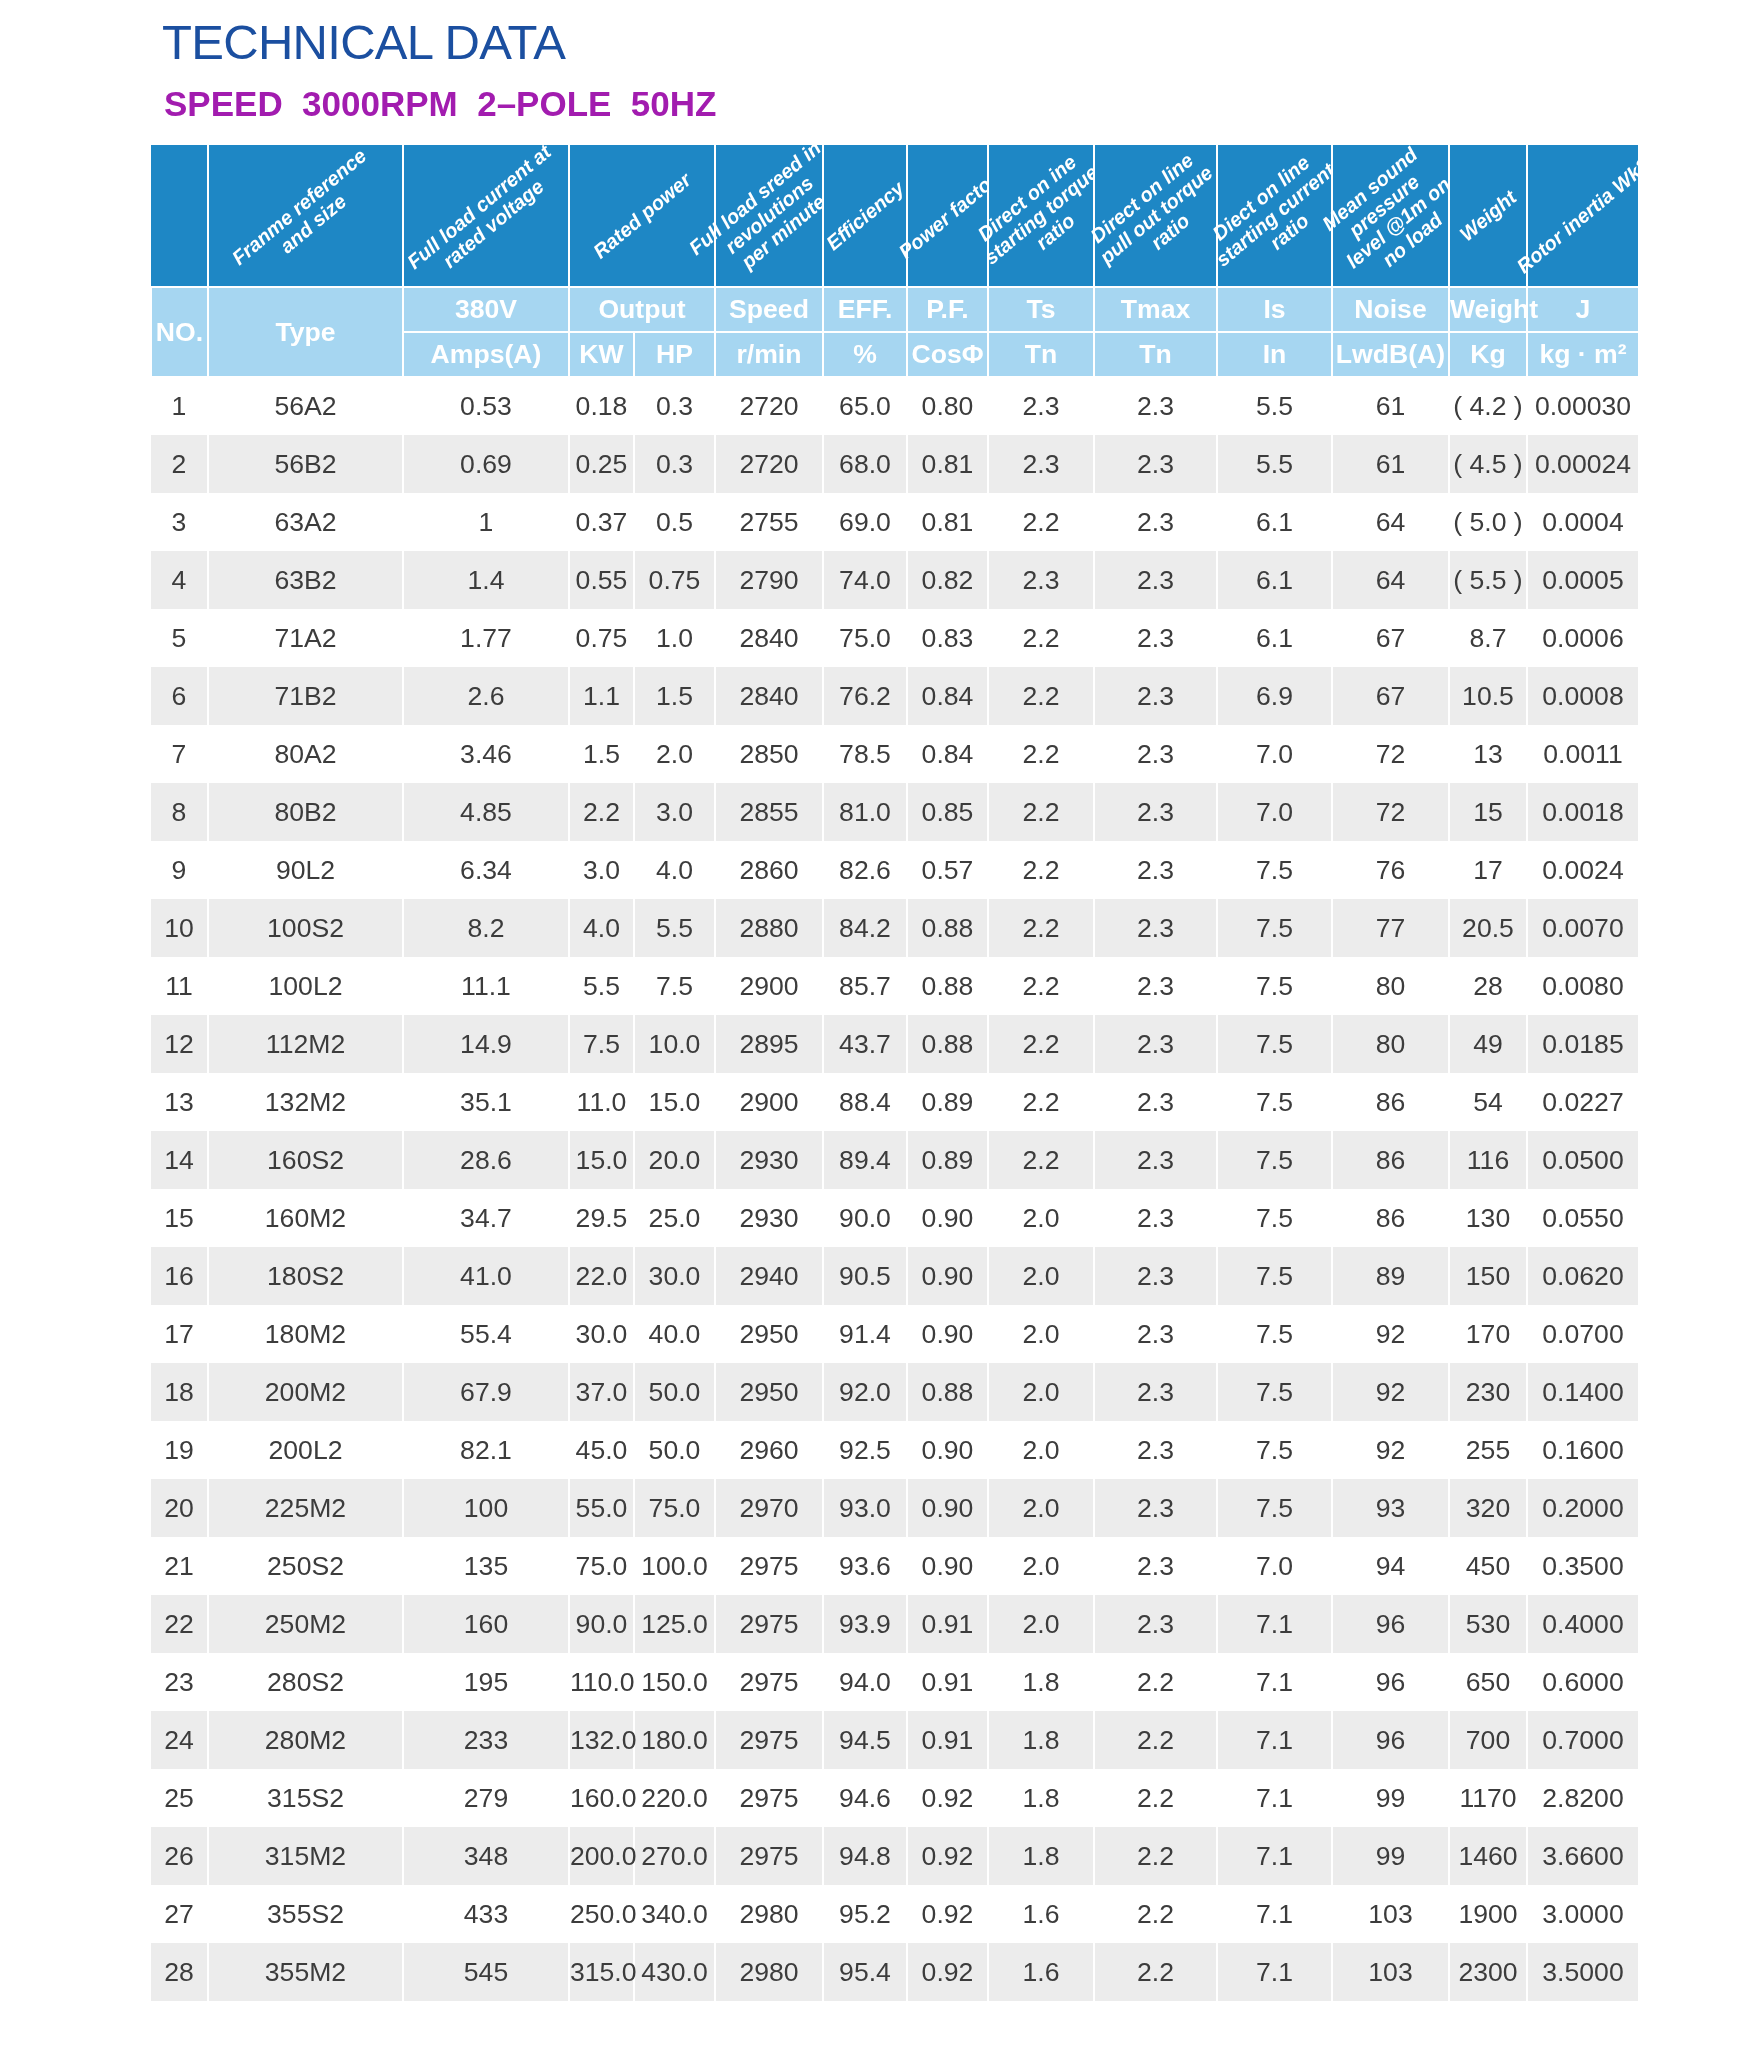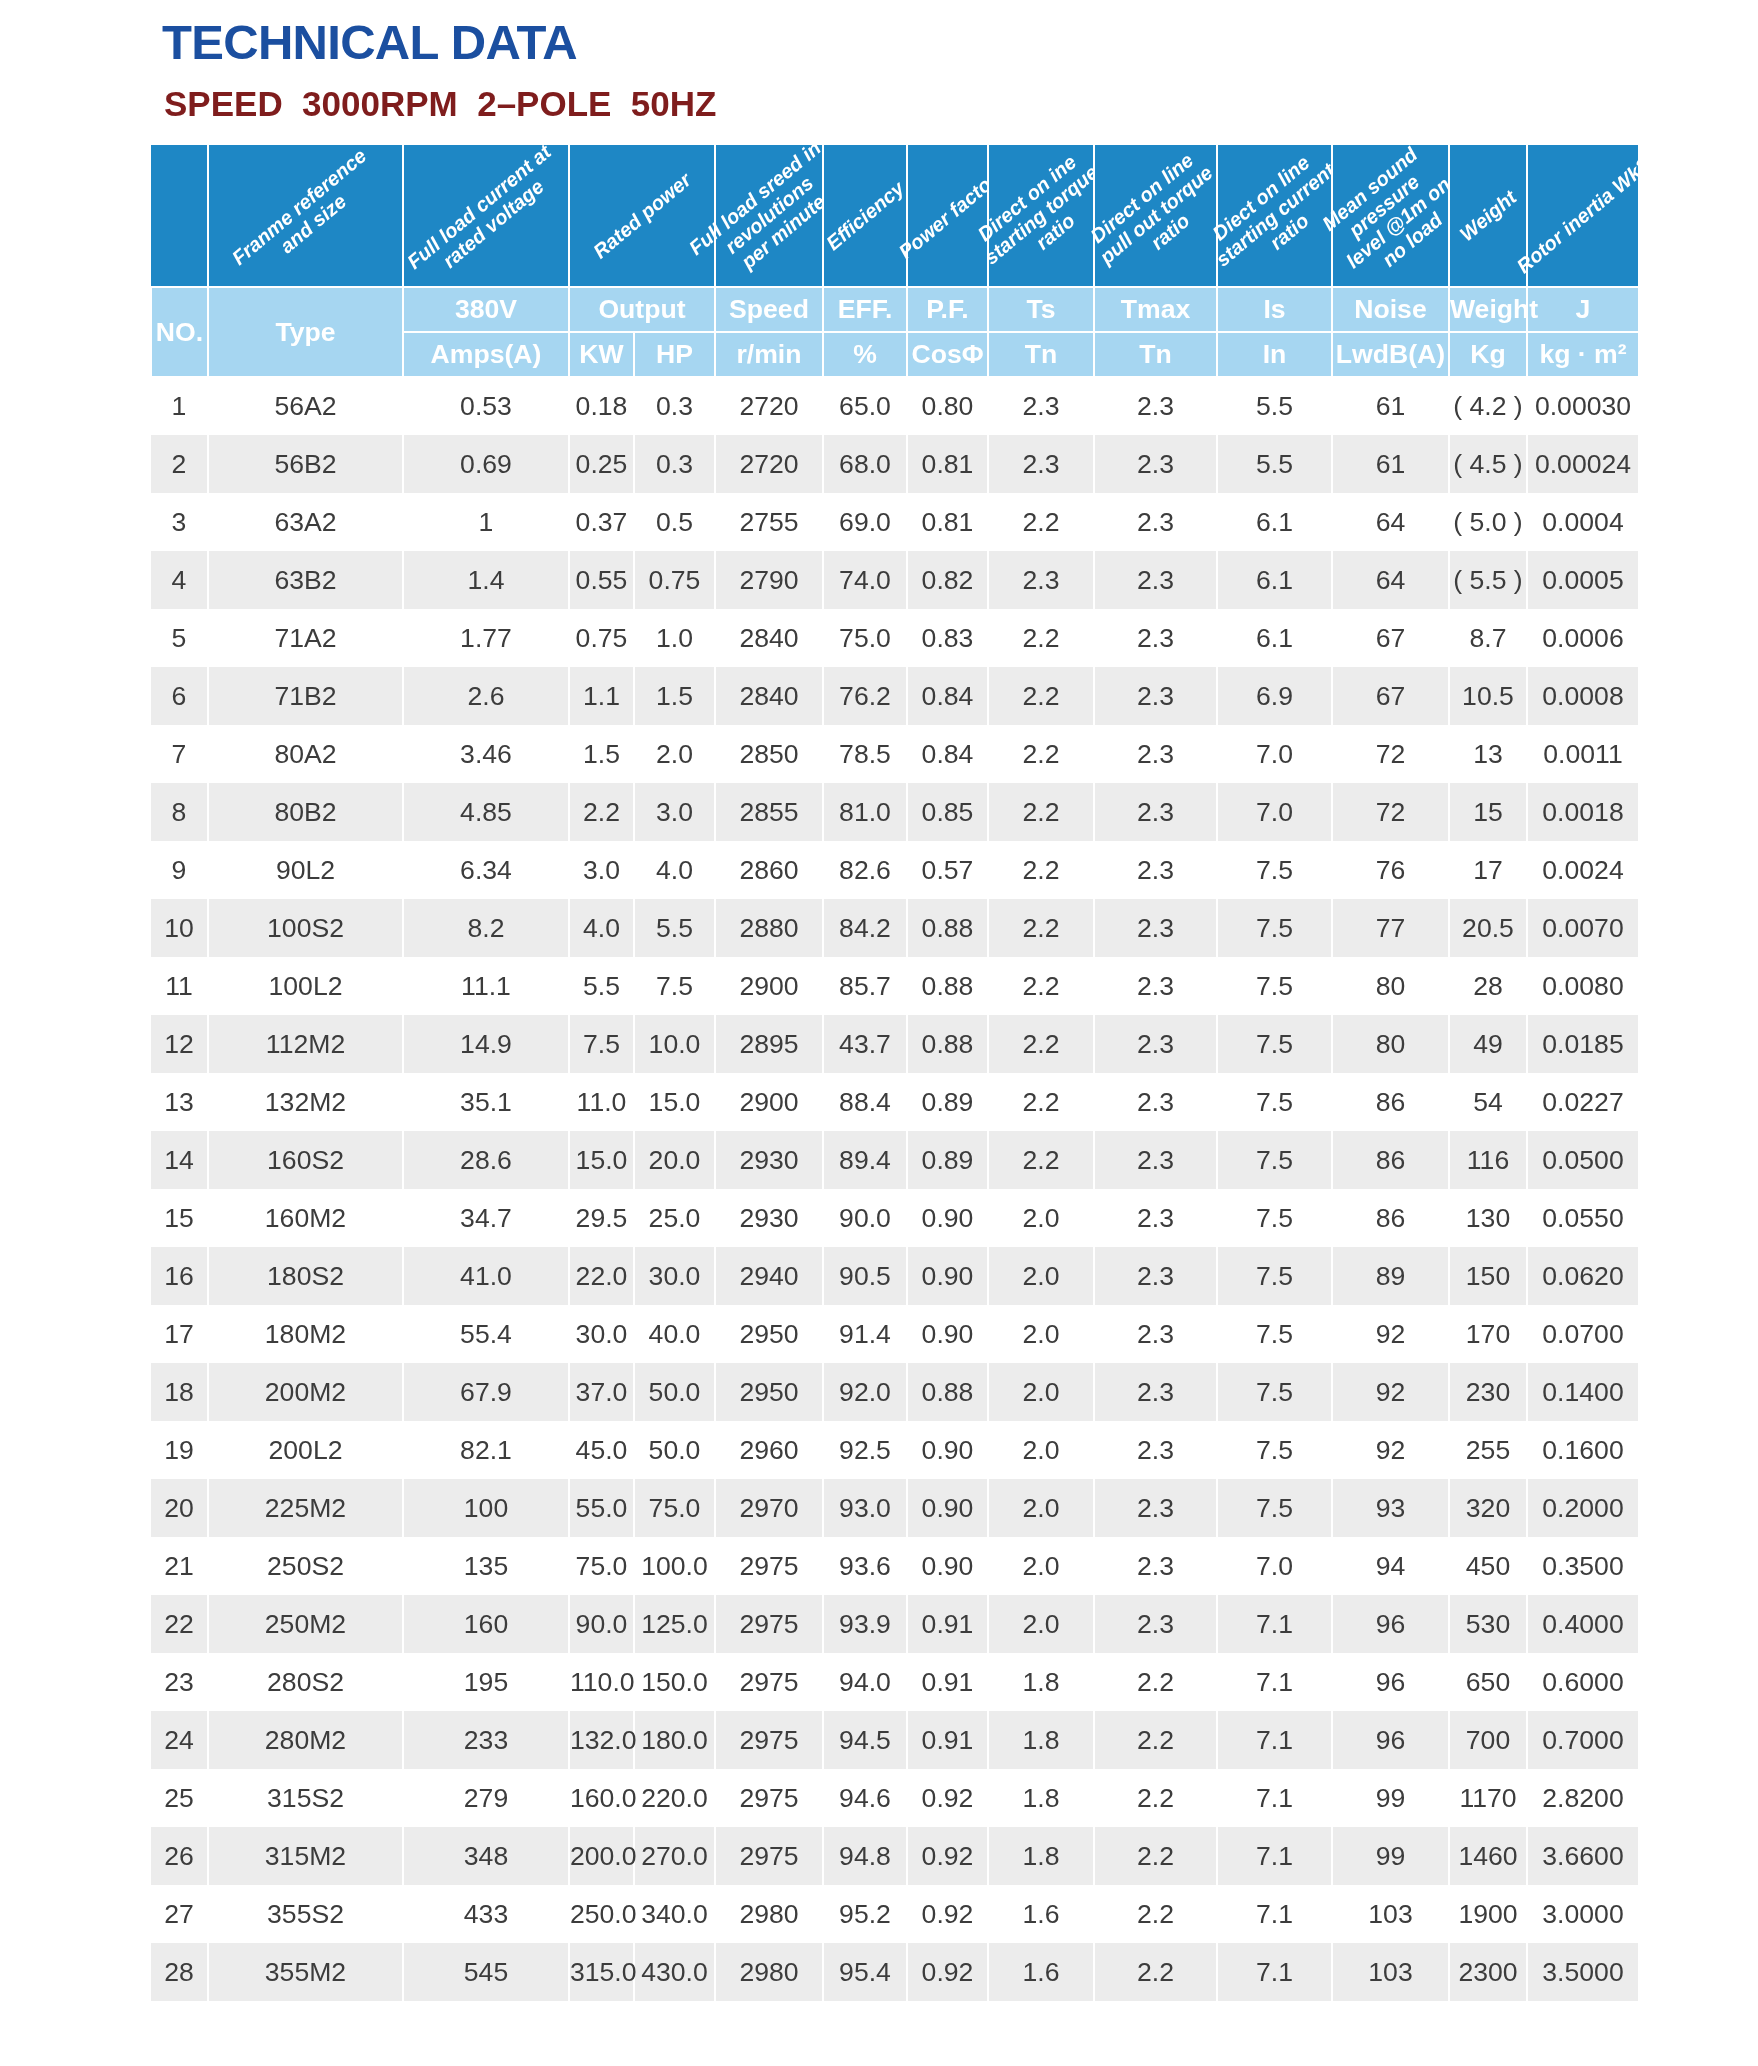--- a/index.html
+++ b/index.html
@@ -6,26 +6,26 @@
   html,body { background:#ffffff; }
   .page {
     position:relative;
     width:1758px; height:2066px;
     background:#ffffff;
     font-family:"Liberation Sans", sans-serif;
     overflow:hidden;
   }
   .title {
     position:absolute; left:162px; top:14px;
-    font-size:49px; font-weight:700; color:#1b4fa0;
+    font-size:49px; font-weight:400; color:#1b4fa0;
     letter-spacing:-0.7px; white-space:pre;
   }
   .subtitle {
     position:absolute; left:164px; top:84px;
-    font-size:35px; font-weight:700; color:#7f1d1d;
+    font-size:35px; font-weight:700; color:#a21caf;
     white-space:pre;
   }
   table.data {
     position:absolute; left:150px; top:145px;
     width:1486px; table-layout:fixed;
     border-collapse:collapse;
   }
   
   tr.rot th {
     height:142px;

